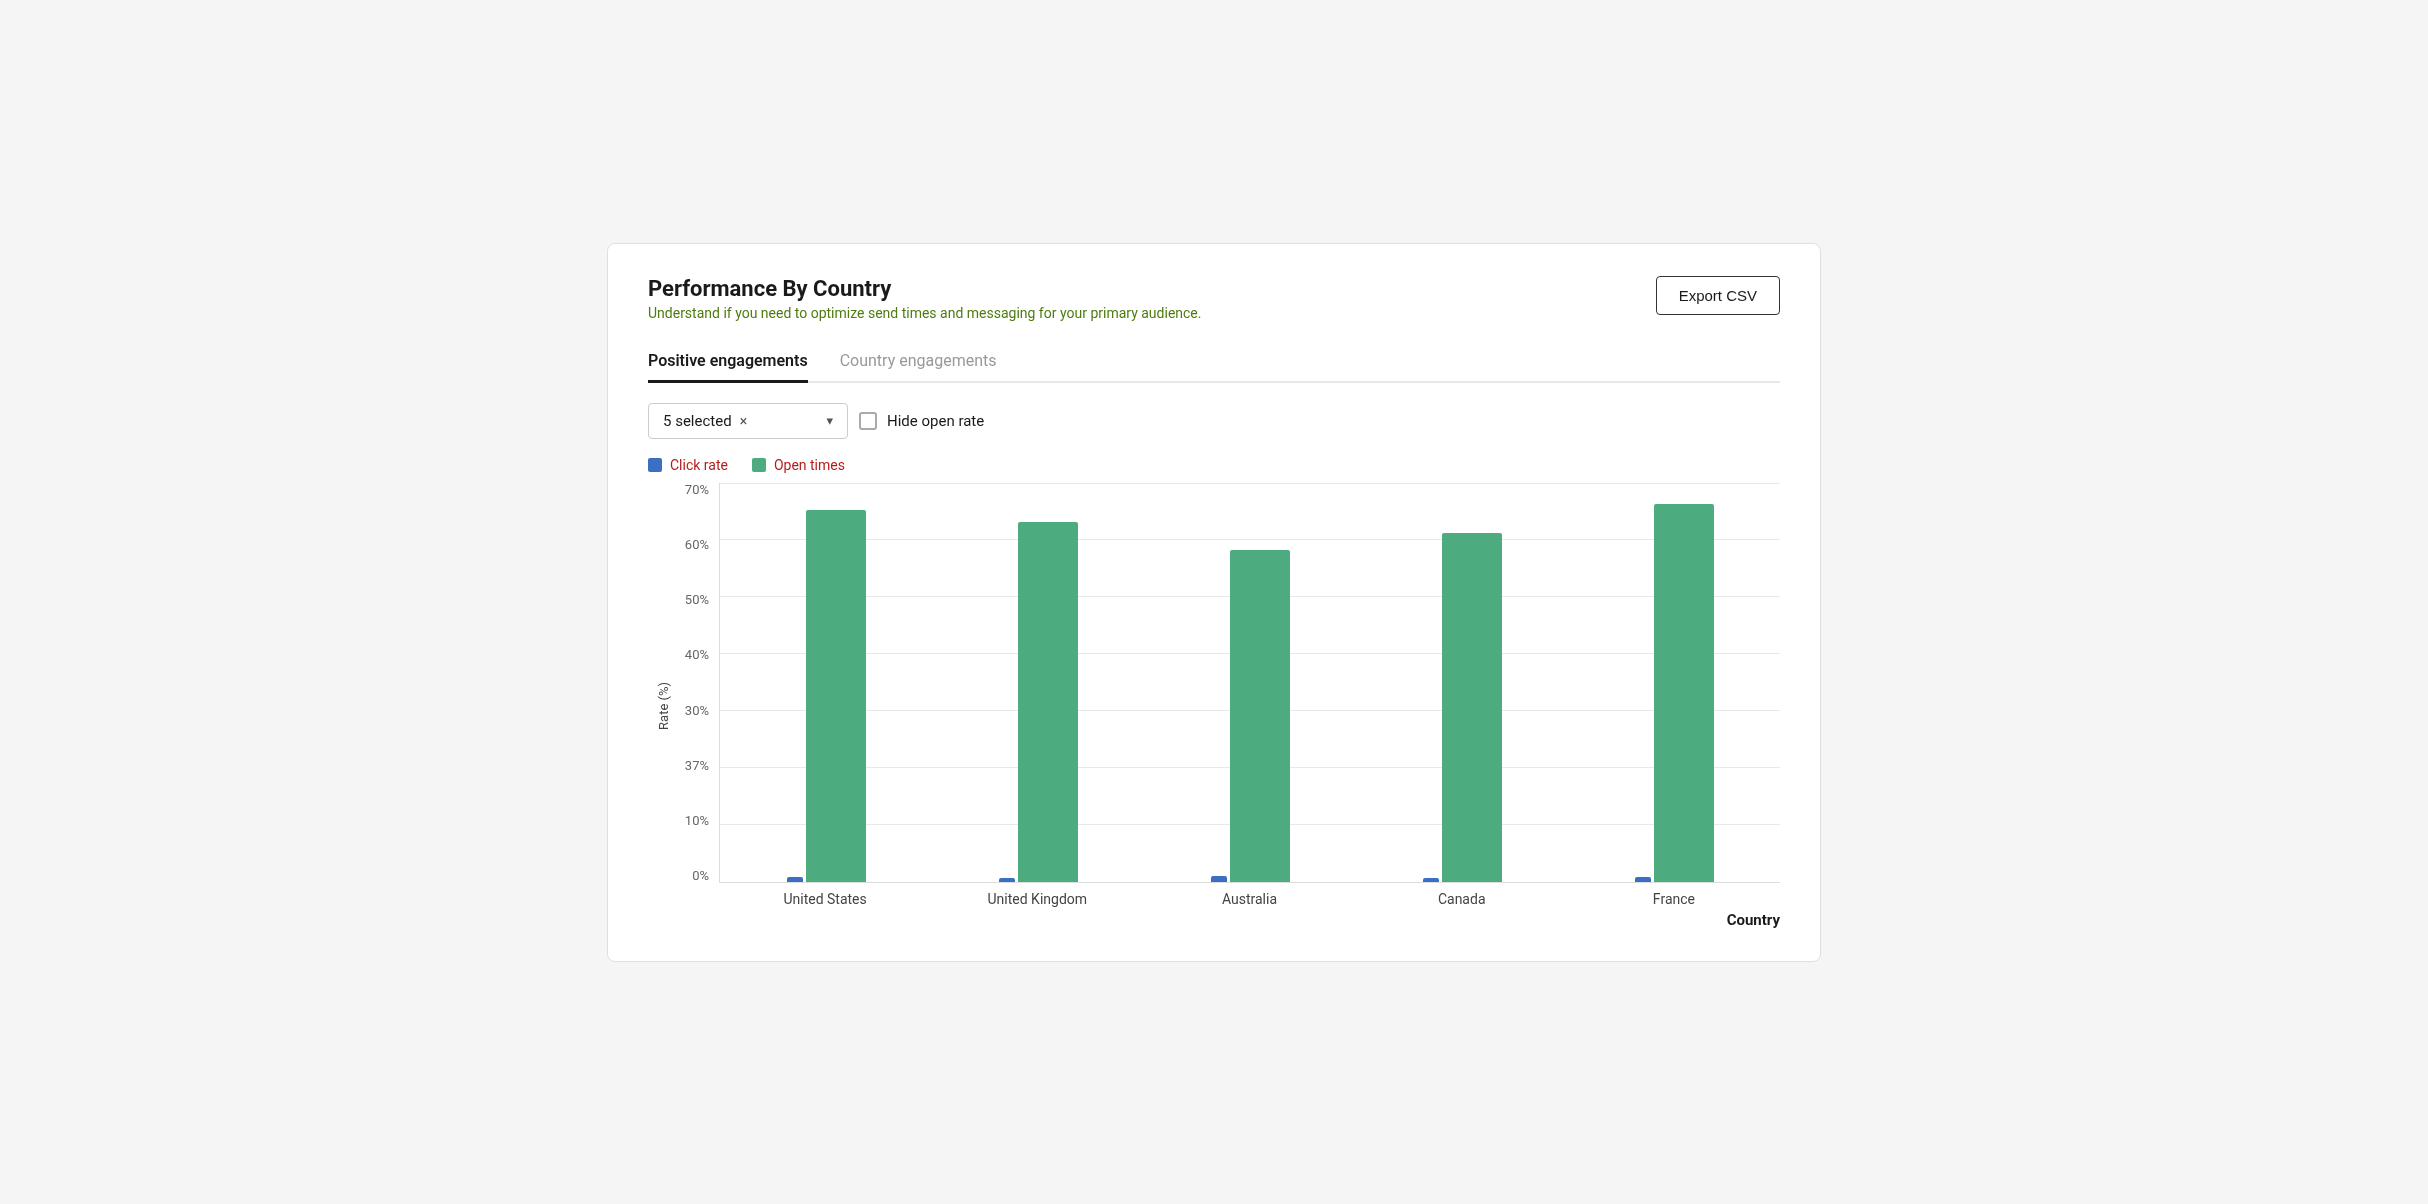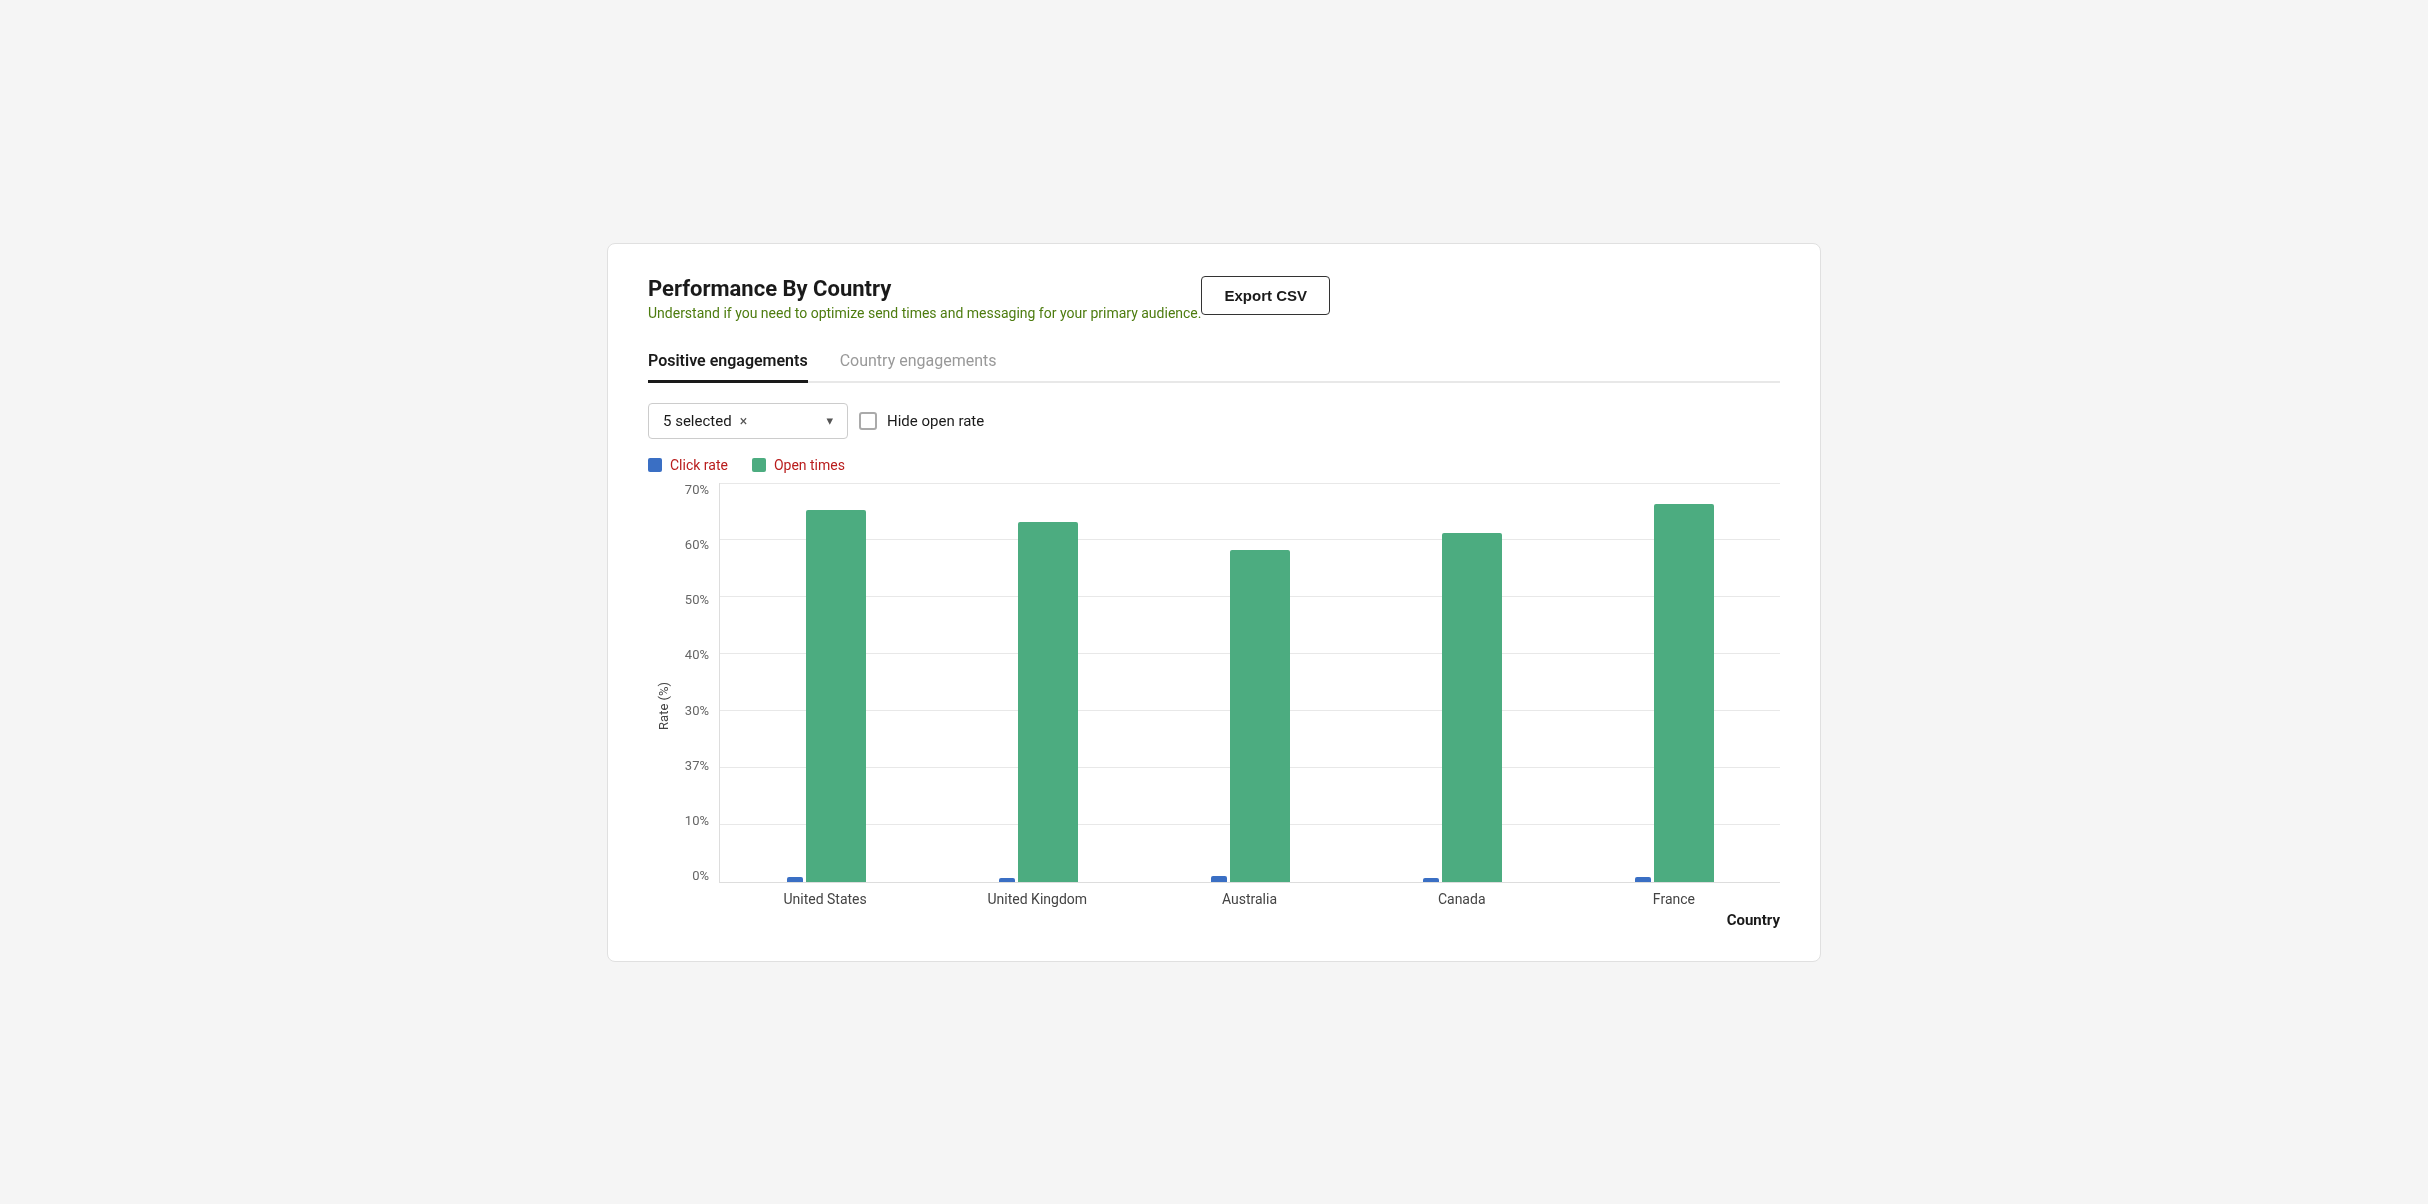--- a/index.html
+++ b/index.html
@@ -16,40 +16,41 @@
       background: #fff;
       border-radius: 8px;
       border: 1px solid #e0e0e0;
       padding: 32px 40px 32px 40px;
       width: 1214px;
       max-width: 100%;
       position: relative;
     }
     .header {
       display: flex;
+      justify-content: space-between;
       align-items: flex-start;
       margin-bottom: 20px;
     }
     .title-block {}
     .title {
       font-size: 22px;
       font-weight: 700;
       color: #1a1a1a;
       margin-bottom: 4px;
     }
     .subtitle {
       font-size: 14px;
       color: #4d7c0f;
     }
     .export-btn {
       border: 1.5px solid #333;
       background: #fff;
       padding: 10px 22px;
       font-size: 15px;
-      font-weight: 700;
+      font-weight: 400;
       border-radius: 4px;
       cursor: pointer;
       color: #1a1a1a;
     }
 
     .tabs {
       display: flex;
       gap: 32px;
       margin-bottom: 20px;
       border-bottom: 2px solid #e8e8e8;

